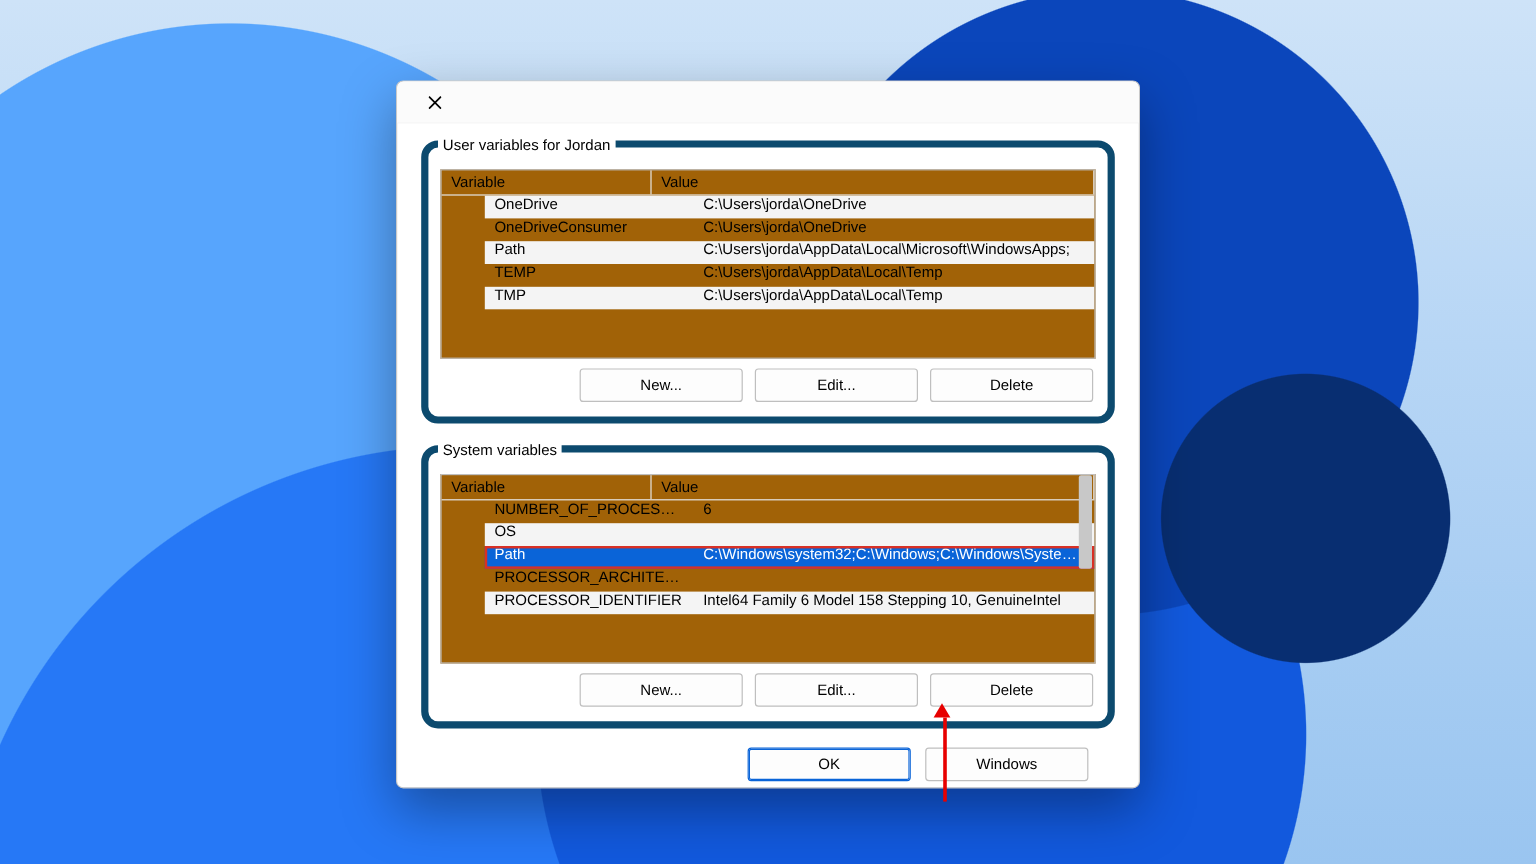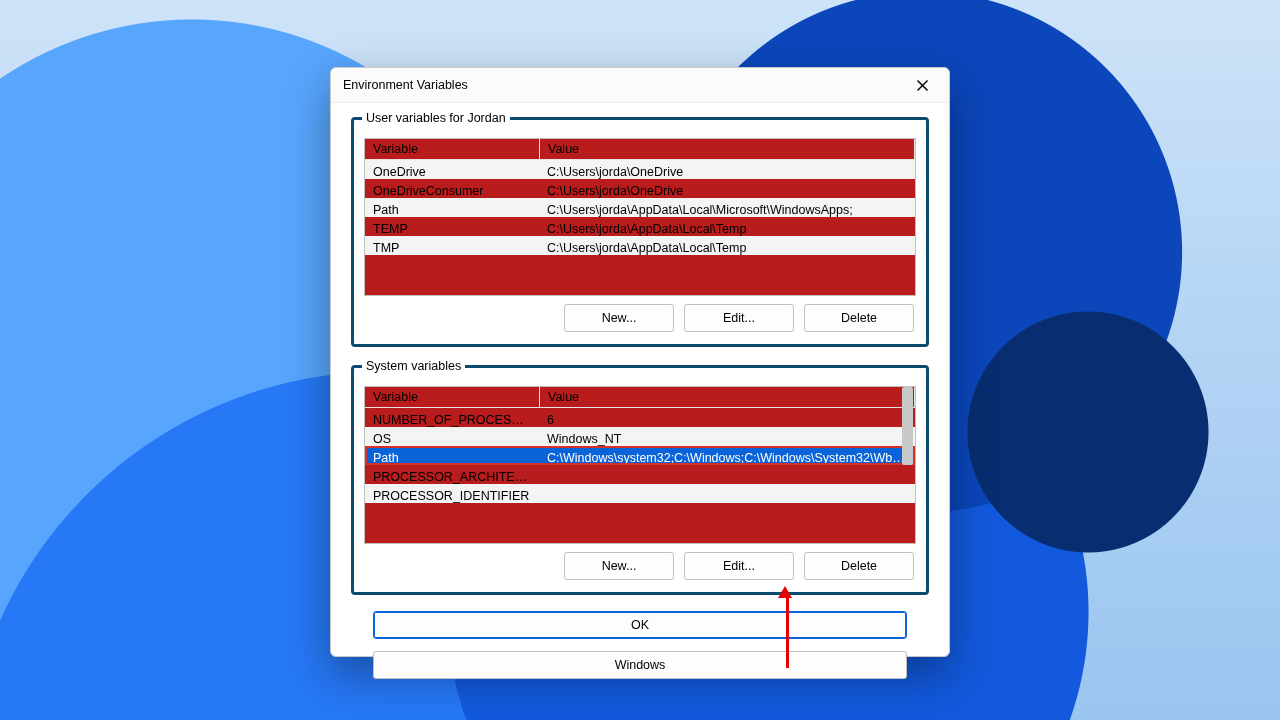--- a/index.html
+++ b/index.html
@@ -13,55 +13,54 @@
     linear-gradient(180deg,#cfe3f7 0%, #b8d6f3 40%, #9cc5ee 100%);
     filter:saturate(1.05);}
   
   .dialog{position:absolute;left:330px;top:67px;width:618px;height:588px;background:#ffffff;border:1px solid #c9c9c9;border-radius:6px;box-shadow:0 18px 45px rgba(0,0,0,.35);}
   .titlebar{height:34px;display:flex;align-items:center;padding:0 8px 0 12px;border-bottom:1px solid #eee;background:#fbfbfb;border-radius:6px 6px 0 0;}
   .titlebar .title{flex:1;font-size:12.5px;}
   .titlebar .close{width:38px;height:26px;display:flex;align-items:center;justify-content:center;border-radius:4px;cursor:pointer;}
   .titlebar .close svg{width:11px;height:11px;stroke:#000;stroke-width:1.4;}
   .body{padding:14px 20px 10px 20px;}
   
-  .group{border:3px solid #0c4a6e;border-radius:4px;padding:18px 10px 10px 10px;position:relative;margin-bottom:6px;}
+  .group{border:6px solid #0c4a6e;border-radius:14px;padding:18px 10px 10px 10px;position:relative;margin-bottom:6px;}
   .group>.legend{position:absolute;top:-9px;left:8px;background:#fff;padding:0 4px;font-size:12.5px;}
   
-  .list{border:1px solid #bfbfbf;background:#b91c1c;}
+  .list{border:1px solid #bfbfbf;background:#a16207;}
   .list .head{display:flex;border-bottom:1px solid #e5e5e5;}
   .list .head .col{padding:3px 8px;font-size:12.5px;border-right:1px solid #e5e5e5;}
   .list .rows{overflow:hidden;}
-  .list .row{display:flex;height:19px;align-items:flex-end;white-space:nowrap;}
+  .list .row{display:flex;height:19px;align-items:flex-start;white-space:nowrap;margin-left:36px;}
   .list .row .cell{padding:0 8px;font-size:12.5px;overflow:hidden;text-overflow:ellipsis;}
   .list .row.alt{background:#f4f4f4;}
   .list .row.sel{background:#0a64d8;color:#fff;outline:2px solid #d93025;outline-offset:-2px;}
   .c-var{width:158px;flex:0 0 158px;}
   .c-val{flex:1;min-width:0;}
   
   .sys-wrap{position:relative;}
   .sys-wrap .scrollbar{position:absolute;top:1px;right:1px;bottom:1px;width:15px;}
   .sys-wrap .thumb{position:absolute;top:0;left:2px;right:2px;height:78px;background:#c8c8c8;border-radius:2px;}
   
   .btnrow{display:flex;justify-content:flex-end;gap:10px;padding:8px 2px 2px 2px;}
-  .btn{min-width:84px;height:26px;padding:0 12px;border:1px solid #bfbfbf;border-radius:3px;background:#fdfdfd;font-size:12.5px;display:flex;align-items:center;justify-content:center;cursor:pointer;}
+  .btn{min-width:84px;height:26px;padding:0 25px;border:1px solid #bfbfbf;border-radius:3px;background:#fdfdfd;font-size:12.5px;display:flex;align-items:center;justify-content:center;cursor:pointer;}
   .btn.primary{border-color:#0a64d8;box-shadow:inset 0 0 0 1px #0a64d8;}
-  .footer{display:flex;justify-content:flex-end;gap:12px;padding:10px 22px 0 22px;flex-direction:column;}
+  .footer{display:flex;justify-content:flex-end;gap:12px;padding:10px 22px 0 22px;}
   
   .arrow{position:absolute;left:783px;top:586px;pointer-events:none;}
   .arrow .shaft{width:3px;height:70px;background:#e70000;margin:0 auto;}
   .arrow .head{width:0;height:0;border-left:7px solid transparent;border-right:7px solid transparent;border-bottom:12px solid #e70000;margin-left:-5px;}
 </style>
 </head>
 <body>
 
 <div class="wallpaper"></div>
 
 <div class="dialog">
   <div class="titlebar">
-    <div class="title">Environment Variables</div>
     <div class="close" title="Close">
       <svg viewBox="0 0 11 11">
           <line x1="0.5" y1="0.5" x2="10.5" y2="10.5"></line>
           <line x1="10.5" y1="0.5" x2="0.5" y2="10.5"></line>
         </svg>
     </div>
   </div>
 
   <div class="body">
 
@@ -113,31 +112,31 @@
             <div class="col c-var">Variable</div>
             <div class="col c-val">Value</div>
           </div>
           <div class="rows" id="sys-rows">
               <div class="row">
                 <div class="cell c-var">NUMBER_OF_PROCESSORS</div>
                 <div class="cell c-val">6</div>
               </div>
               <div class="row alt">
                 <div class="cell c-var">OS</div>
-                <div class="cell c-val">Windows_NT</div>
               </div>
               <div class="row sel">
                 <div class="cell c-var">Path</div>
                 <div class="cell c-val">C:\Windows\system32;C:\Windows;C:\Windows\System32\Wbem;...</div>
               </div>
               <div class="row">
                 <div class="cell c-var">PROCESSOR_ARCHITECTURE</div>
               </div>
               <div class="row alt">
                 <div class="cell c-var">PROCESSOR_IDENTIFIER</div>
+                <div class="cell c-val">Intel64 Family 6 Model 158 Stepping 10, GenuineIntel</div>
               </div>
             </div>
         </div>
         <div class="scrollbar">
           <div class="thumb"></div>
         </div>
       </div>
 
       <div class="btnrow">
         <div class="btn">New...</div>

